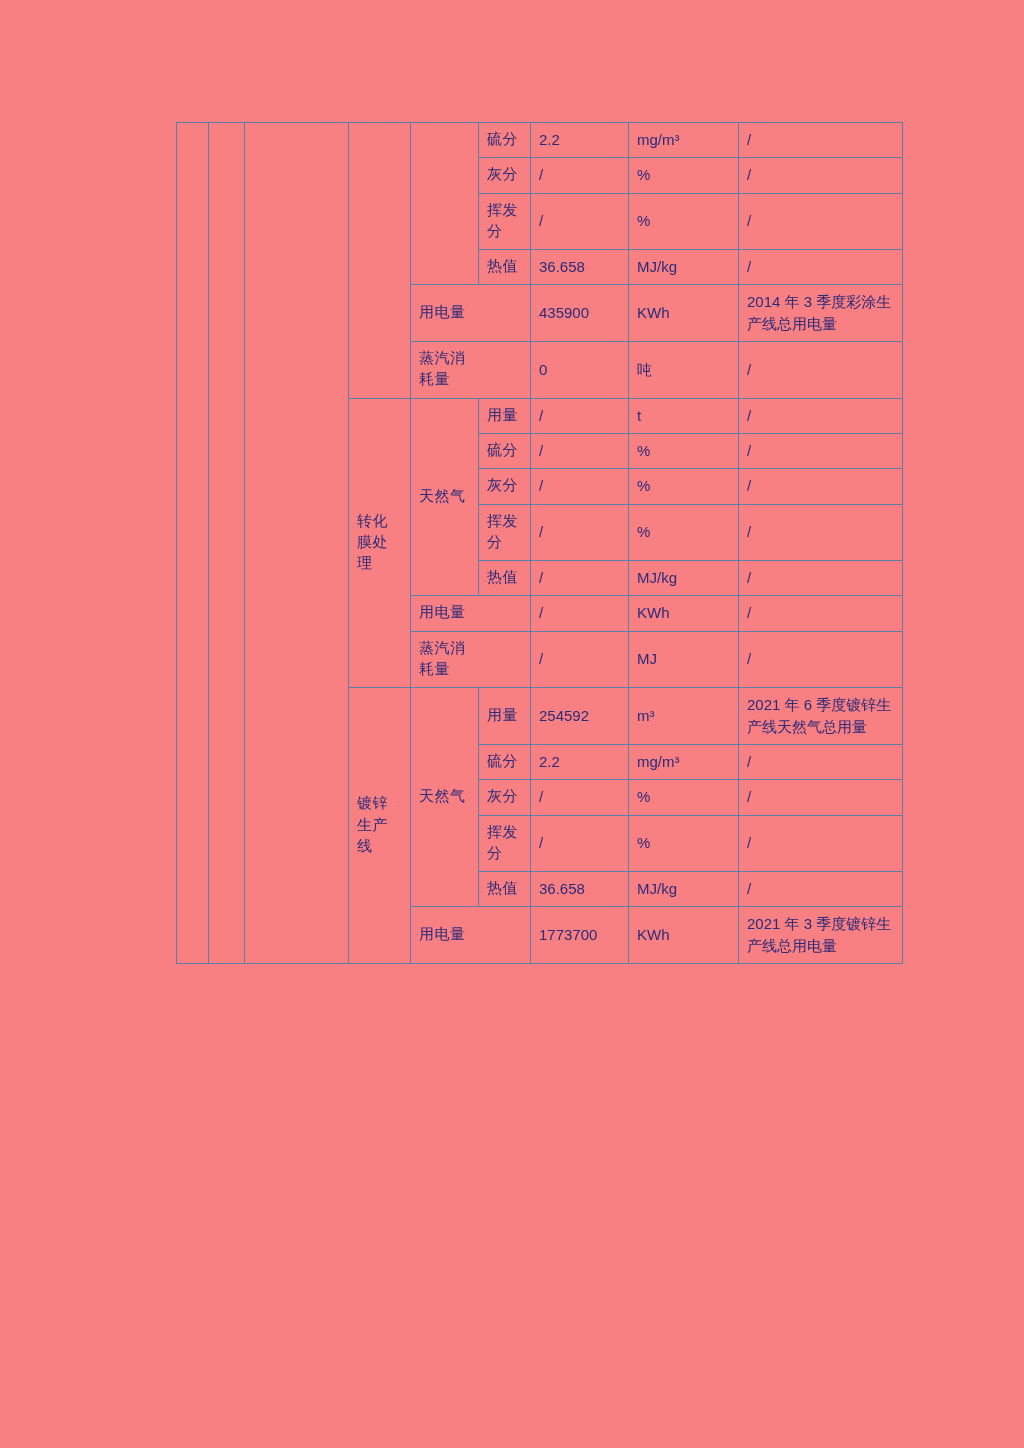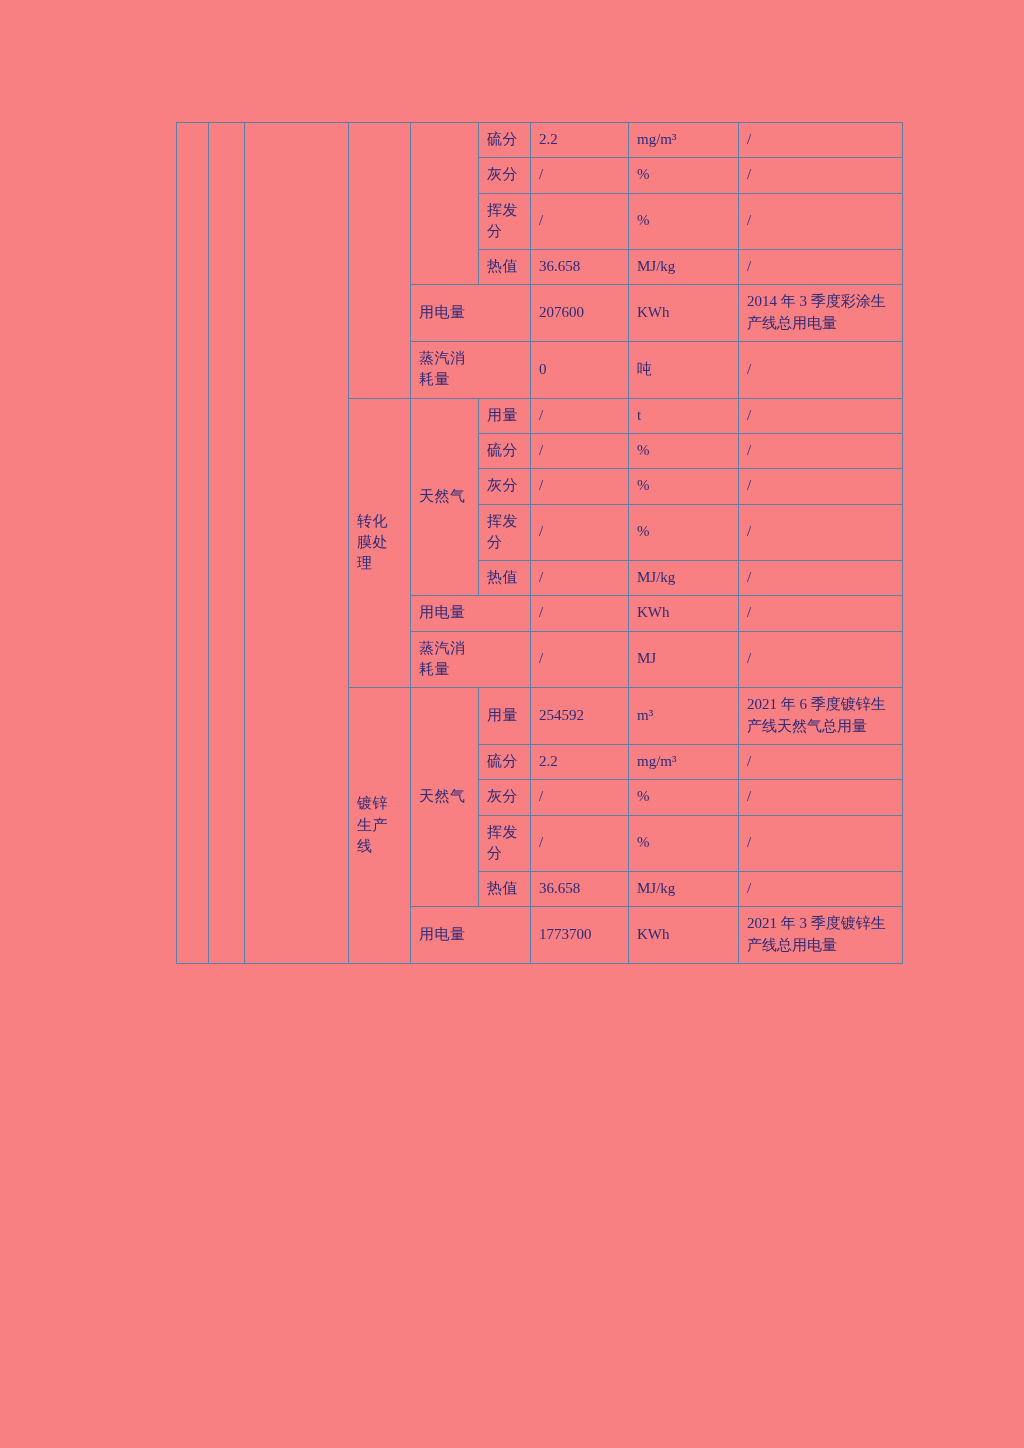--- a/index.html
+++ b/index.html
@@ -37,21 +37,21 @@
     vertical-align: middle;
     padding: 6px 8px 7px 8px;
     font-size: 15px;
     line-height: 1.42;
     color: #2b2b7a;
     word-wrap: break-word;
     white-space: pre-line;
   }
   td.c-empty { padding: 0; }
   td.num, td.unit, td.note {
-    font-family: Liberation Serif, serif;
+    font-family: Liberation Sans, sans-serif;
   }
   td.cn {
     font-family: "DejaVu Sans", "Liberation Sans", sans-serif;
     font-size: 14.5px;
     letter-spacing: 0.5px;
   }
   td.note {
     font-size: 15px;
     line-height: 1.45;
   }
@@ -114,21 +114,21 @@
 
         <tr>
           <td class="cn">热值</td>
           <td class="num">36.658</td>
           <td class="unit">MJ/kg</td>
           <td class="note">/</td>
         </tr>
 
         <tr>
           <td class="cn" colspan="2">用电量</td>
-          <td class="num">207600</td>
+          <td class="num">435900</td>
           <td class="unit">KWh</td>
           <td class="note">2014 年 3 季度彩涂生产线总用电量</td>
         </tr>
 
         <tr>
           <td class="cn" colspan="2">蒸汽消
 耗量</td>
           <td class="num">0</td>
           <td class="unit">吨</td>
           <td class="note">/</td>

